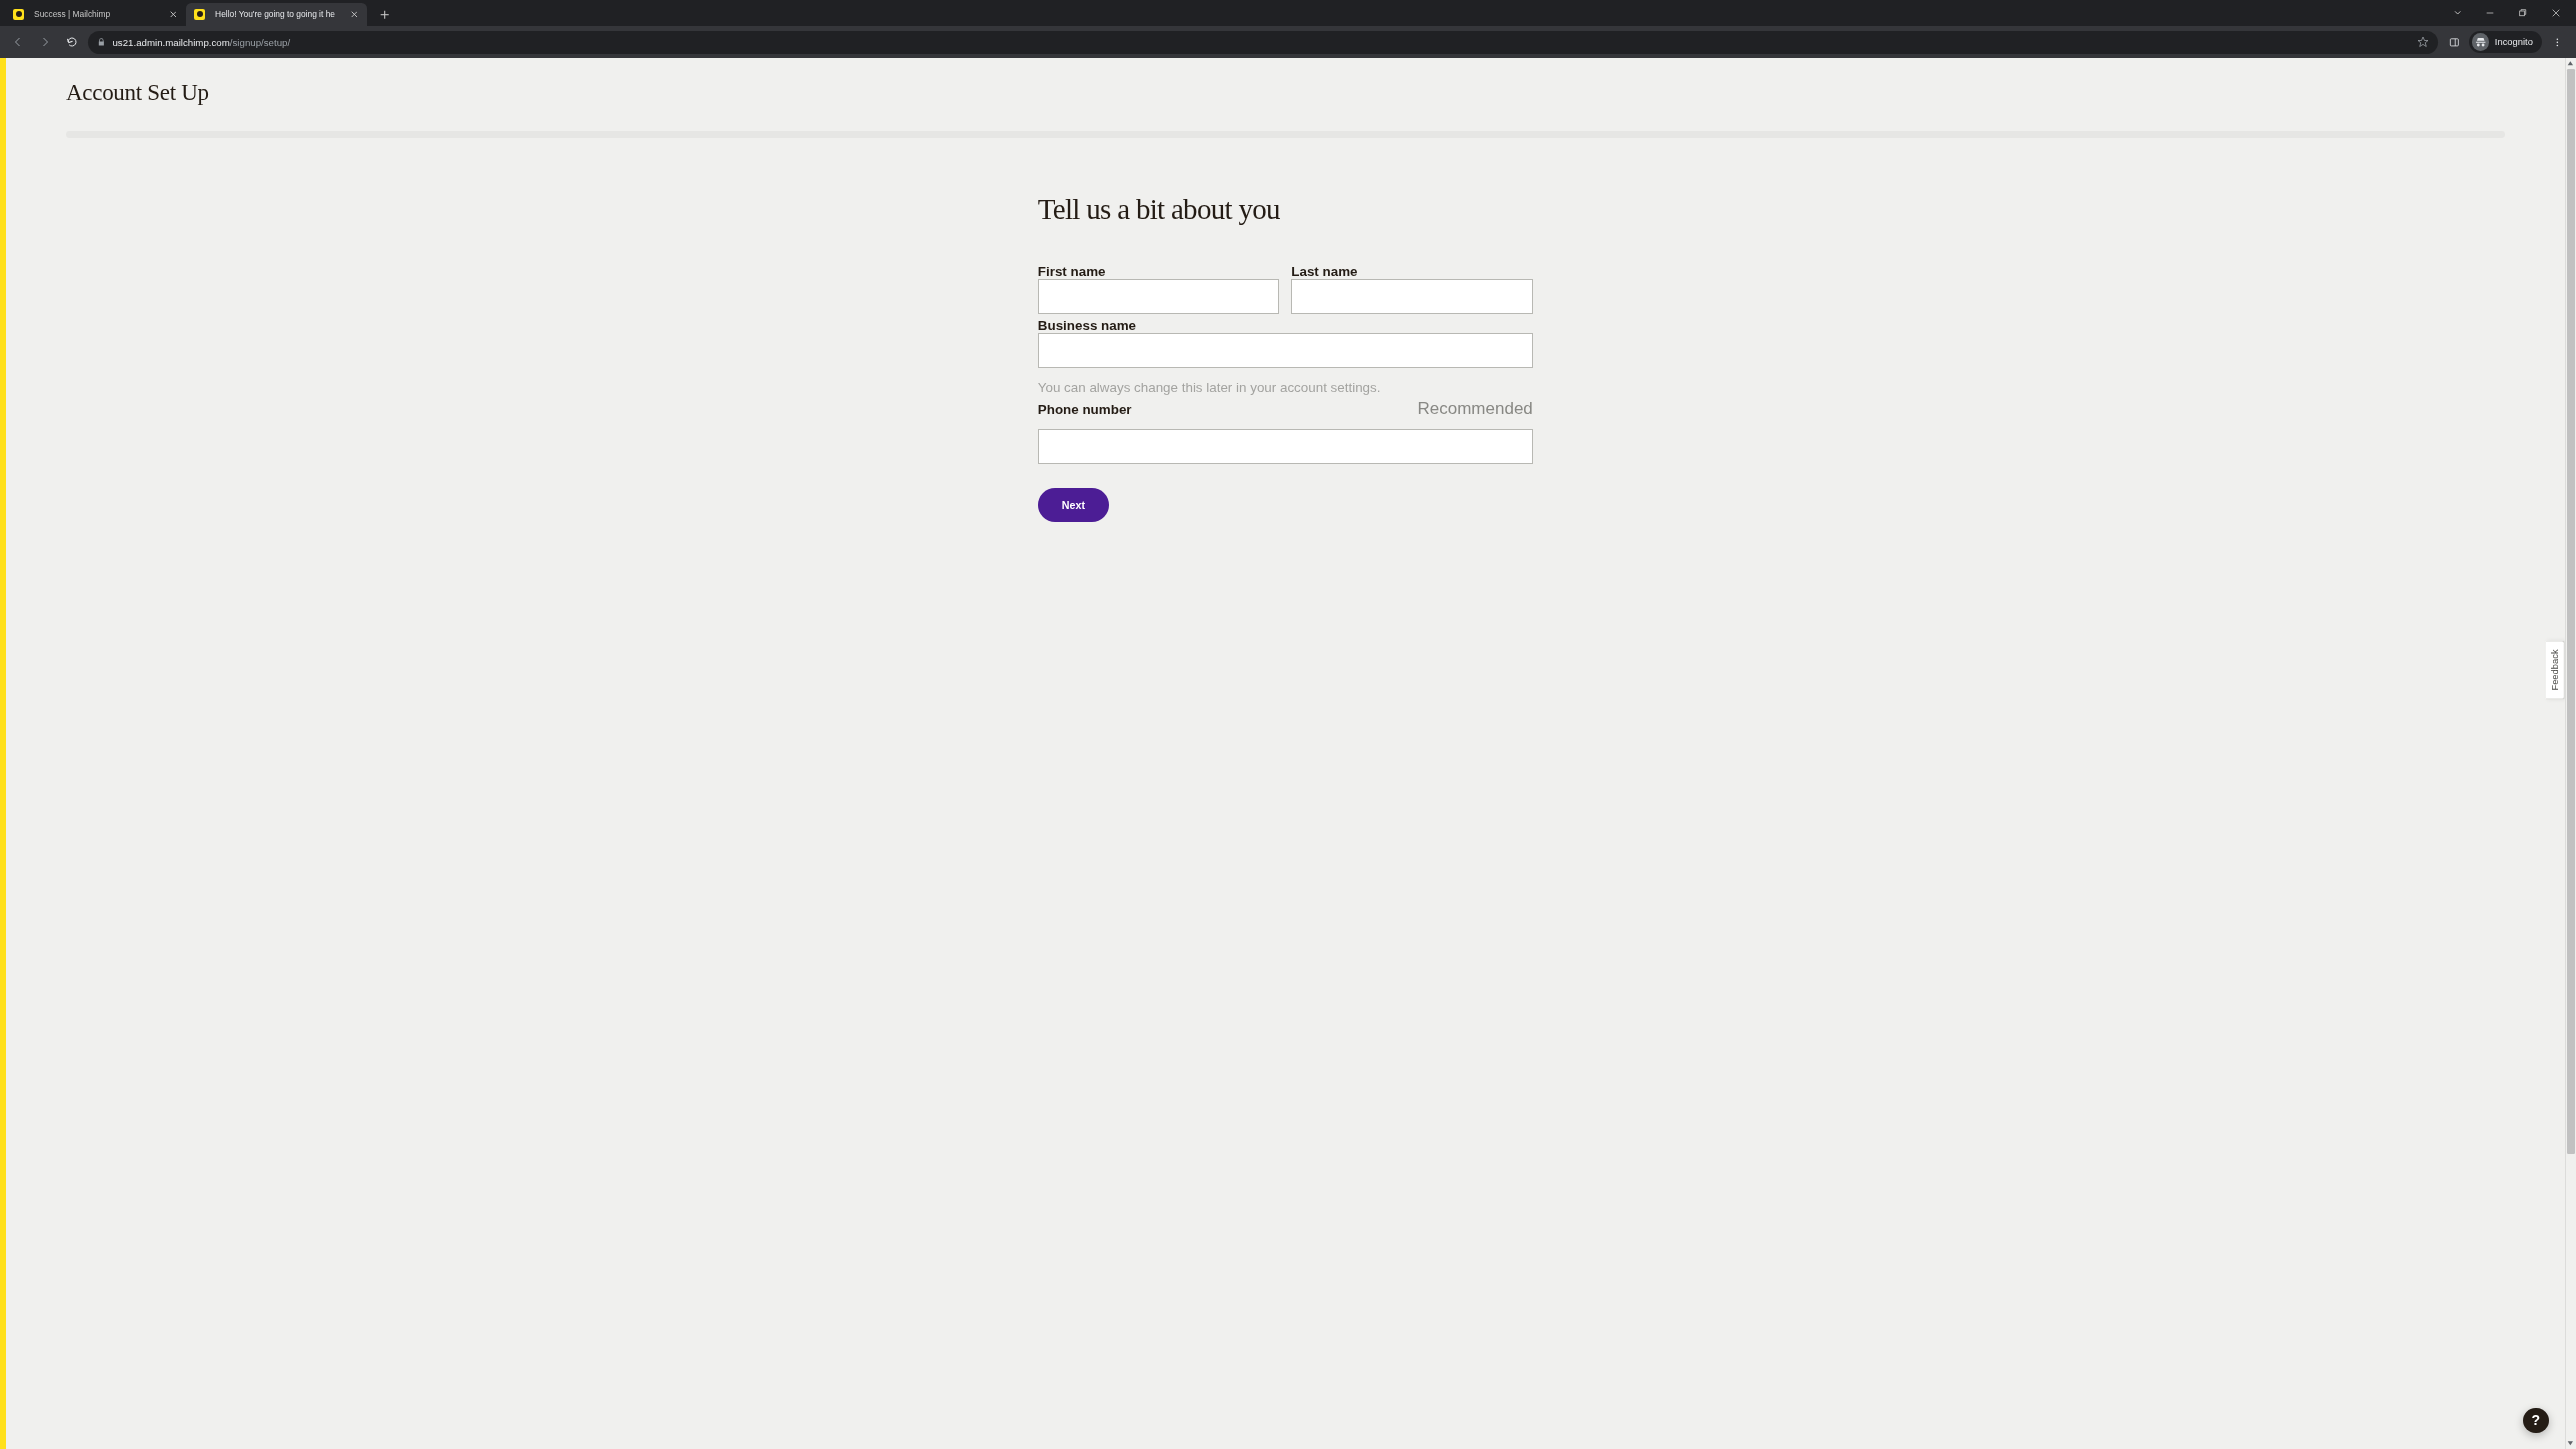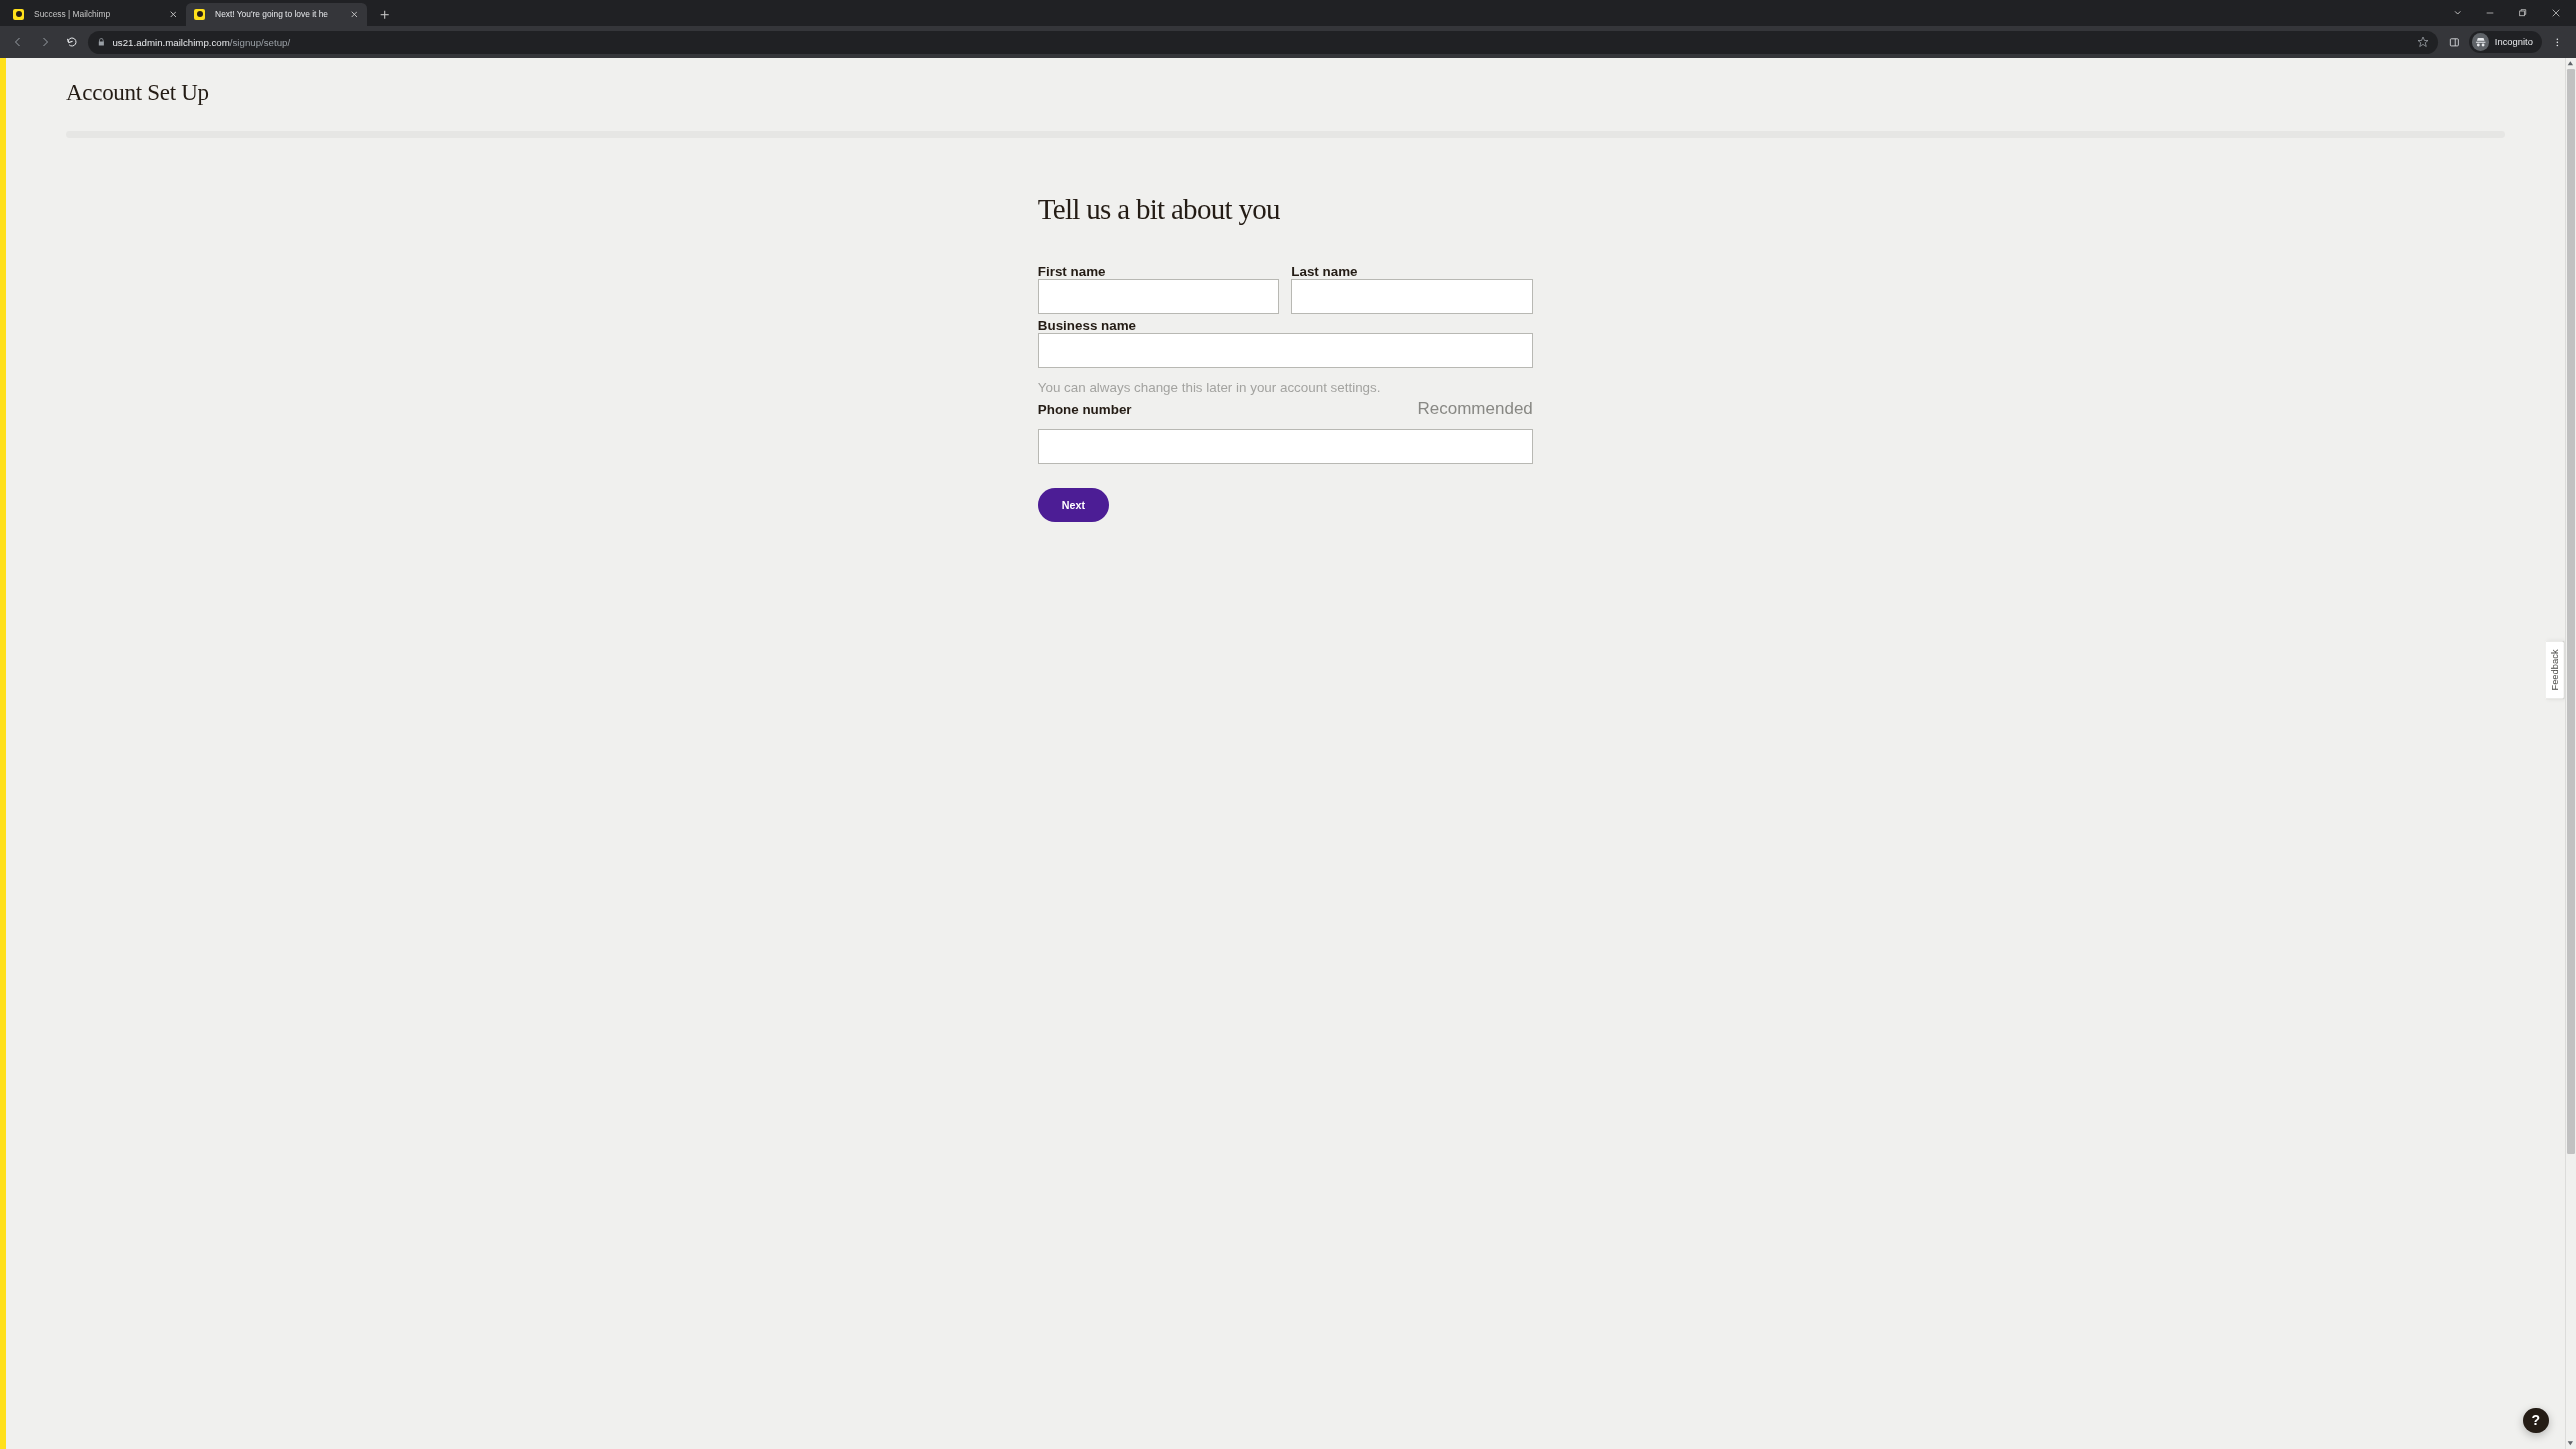--- a/index.html
+++ b/index.html
@@ -328,21 +328,21 @@
             <line x1="9" y1="1" x2="1" y2="9"></line>
           </svg>
       </span>
     </div>
     <div class="tab active">
       <span class="tab-favicon">
         <svg viewBox="0 0 24 24" fill="#241c15">
             <circle cx="12" cy="12" r="9"></circle>
           </svg>
       </span>
-      <span class="tab-title">Next! You're going to love it he</span>
+      <span class="tab-title">Hello! You're going to going it he</span>
       <span class="tab-close">
         <svg width="6.7" height="6.7" viewBox="0 0 10 10" stroke="currentColor" stroke-width="1.4">
             <line x1="1" y1="1" x2="9" y2="9"></line>
             <line x1="9" y1="1" x2="1" y2="9"></line>
           </svg>
       </span>
     </div>
     <div class="new-tab">
       <svg width="9.4" height="9.4" viewBox="0 0 14 14" stroke="currentColor" stroke-width="1.6">
           <line x1="7" y1="1" x2="7" y2="13"></line>

